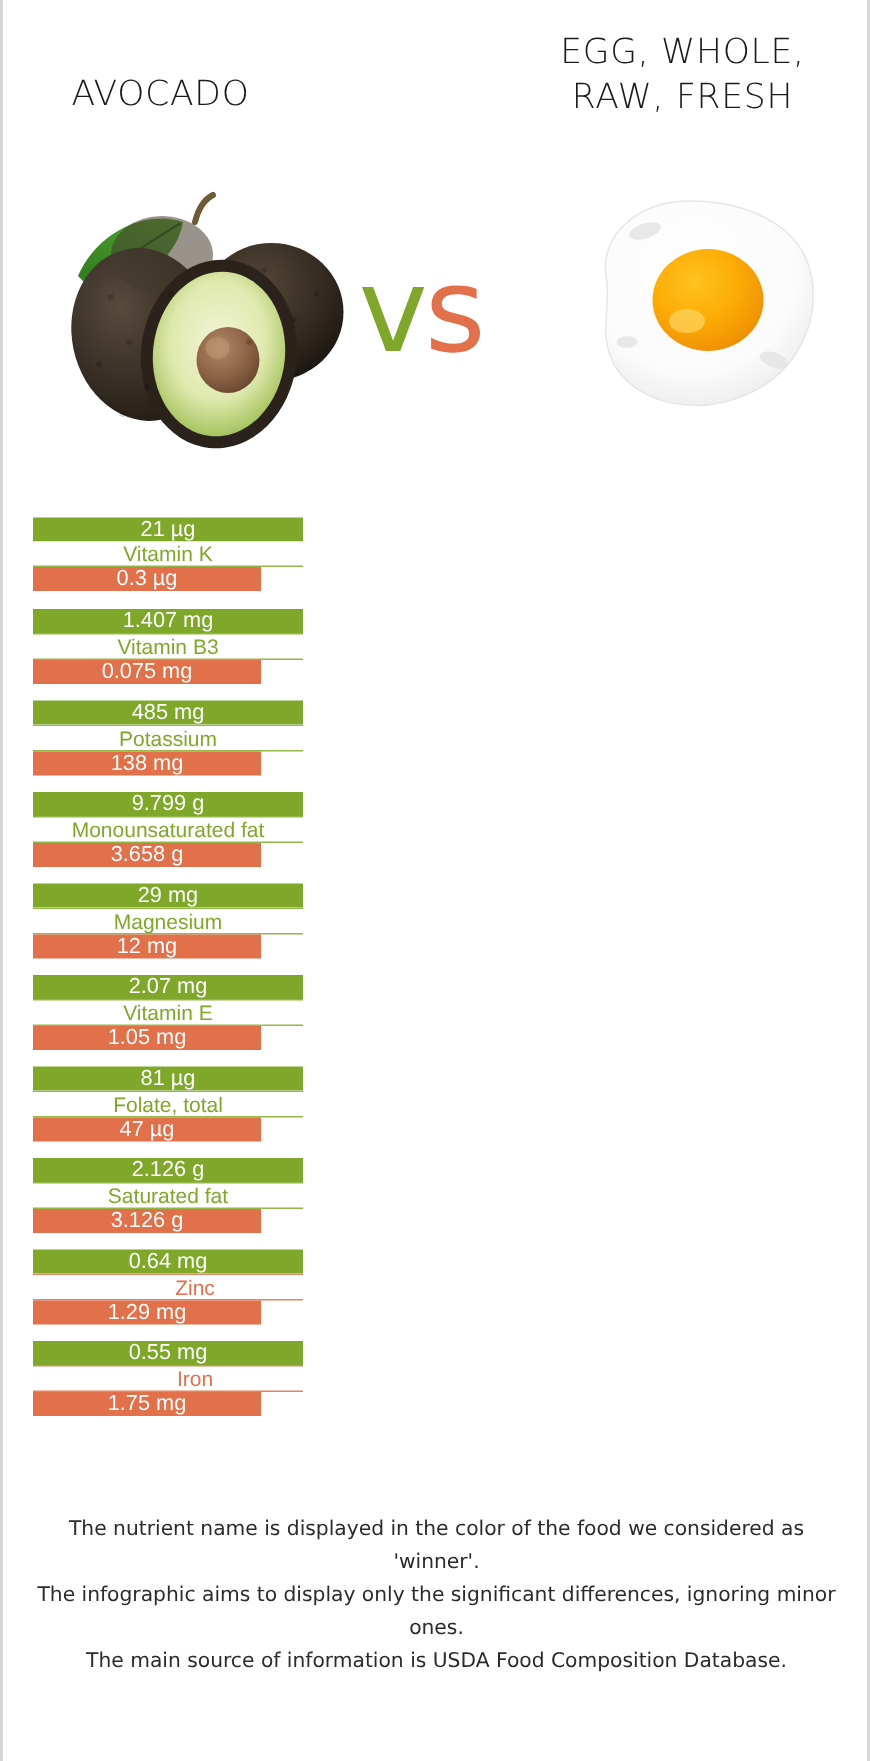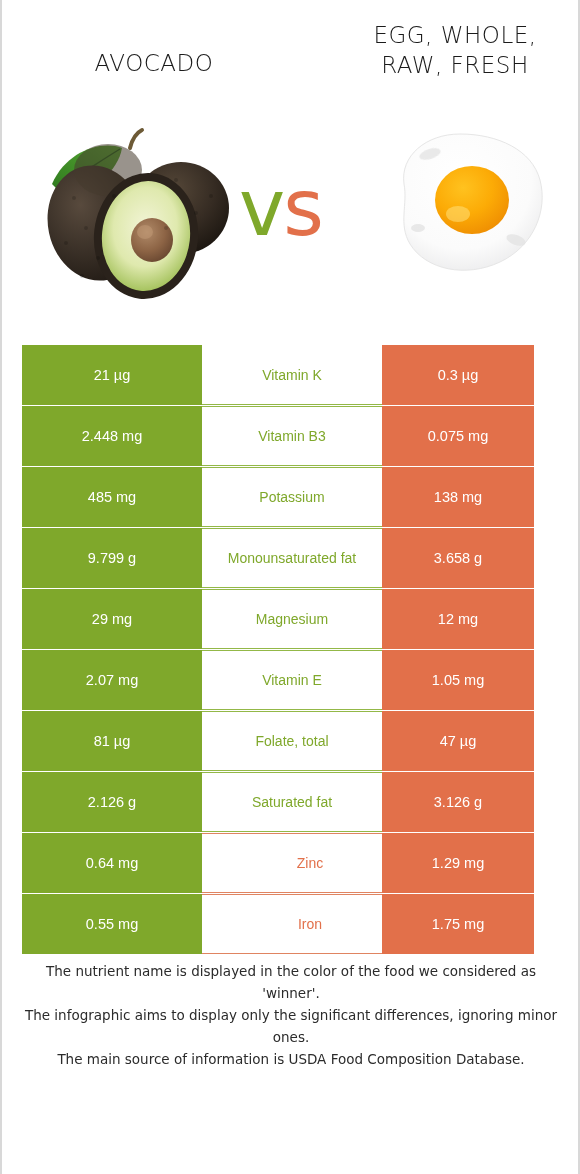--- a/index.html
+++ b/index.html
@@ -32,21 +32,20 @@
     line-height: 30px;
     text-transform: uppercase;
     font-family: "DejaVu Sans", sans-serif;
     font-stretch: condensed;
   }
   #title-left {
     left: 0;
     width: 210px;
     top: 48px;
     text-align: center;
-    padding-left: 47px;
   }
   #title-right {
     right: 8px;
     width: 230px;
     top: 20px;
     text-align: center;
   }
 
   
   #hero {
@@ -85,20 +84,21 @@
   #nutrient-table {
     position: absolute;
     left: 20px;
     top: 345px;
     width: 538px;
   }
   .nutrient-row {
     display: flex;
     height: 60px;
     margin-bottom: 1px;
+    flex-direction: column;
   }
   .cell {
     display: flex;
     align-items: center;
     justify-content: center;
     font-size: 14.5px;
     box-sizing: border-box;
   }
   .cell-left {
     width: 180px;
@@ -127,21 +127,21 @@
     padding-left: 36px;
   }
   .nutrient-row:first-child .cell-mid {
     border-top: none;
   }
 
   
   #footnotes {
     position: absolute;
     left: 20px;
-    top: 960px;
+    top: 1008px;
     width: 538px;
     text-align: center;
     font-family: "DejaVu Sans", sans-serif;
     font-size: 13.5px;
     line-height: 22px;
     color: #2b2b2b;
   }
   #footnotes div { margin: 0; }
 </style>
 </head>
@@ -245,21 +245,21 @@
 
 <div id="nutrient-table">
 
   <div class="nutrient-row win-left">
     <div class="cell cell-left">21 µg</div>
     <div class="cell cell-mid">Vitamin K</div>
     <div class="cell cell-right">0.3 µg</div>
   </div>
 
   <div class="nutrient-row win-left">
-    <div class="cell cell-left">2.448 mg</div>
+    <div class="cell cell-left">1.407 mg</div>
     <div class="cell cell-mid">Vitamin B3</div>
     <div class="cell cell-right">0.075 mg</div>
   </div>
 
   <div class="nutrient-row win-left">
     <div class="cell cell-left">485 mg</div>
     <div class="cell cell-mid">Potassium</div>
     <div class="cell cell-right">138 mg</div>
   </div>
 

